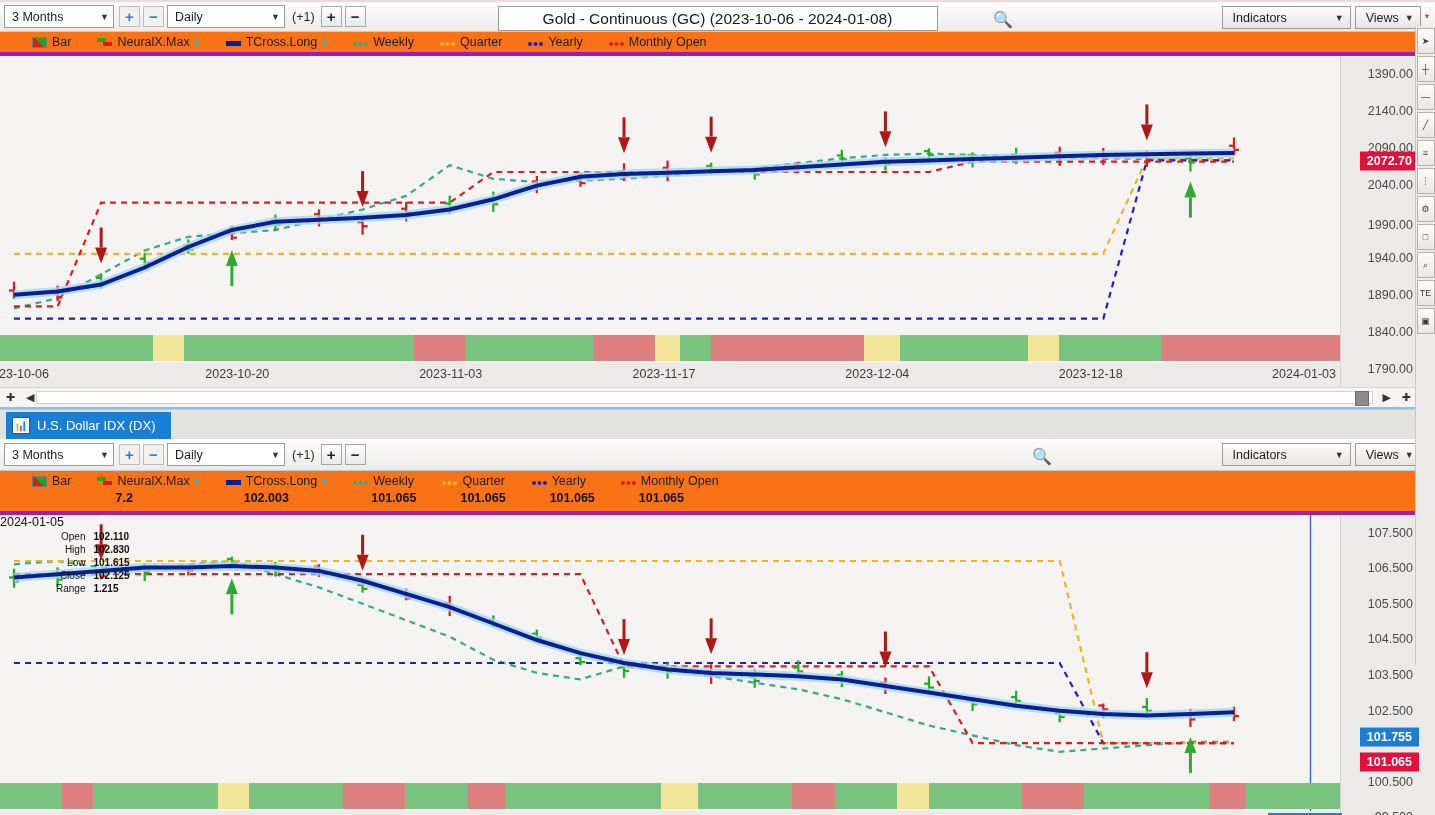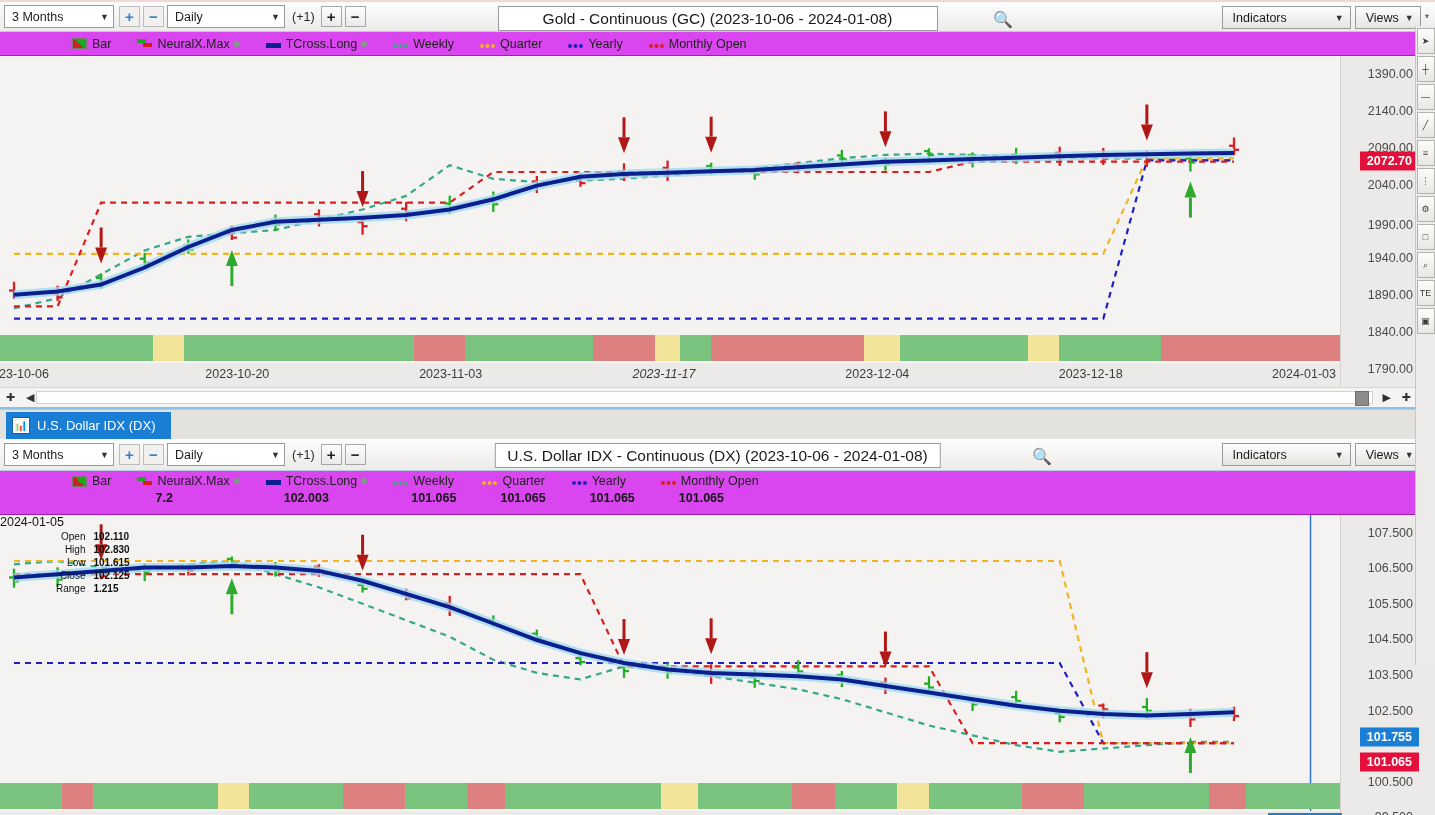--- a/index.html
+++ b/index.html
@@ -59,25 +59,25 @@
     height: 23px; background: linear-gradient(#fdfdfd,#e6e4e1);
     border: 1px solid #9a9a9a; display: flex; align-items: center;
     padding: 0 6px 0 10px; font-size: 12.5px; color: #1b1b1b; margin-left: 4px;
   }
   .star { font-size: 11px; color: #333; margin-left: 4px; }
 
   
   .legend {
     position: relative;
     height: 24px;
-    background: #d946ef;
+    background: #f97316;
     display: flex; align-items: center;
     font-size: 12.5px; color: #1d1d1d;
-    padding-left: 72px;
-    border-bottom: 1px solid #a21caf;
+    padding-left: 32px;
+    border-bottom: 4px solid #a21caf;
   }
   .legend.tall { height: 44px; align-items: flex-start; padding-top: 3px; }
   .lg { display: flex; align-items: flex-start; margin-right: 26px; position: relative; }
   .lgcol { display: flex; flex-direction: column; }
   .lgrow { display: flex; align-items: center; }
   .lgval { font-size: 12.5px; font-weight: bold; color: #141414; margin-top: 3px; padding-left: 18px; }
   .swatch { width: 15px; height: 11px; margin-right: 5px; display: inline-block; position: relative; }
   .sw-bar { background: linear-gradient(45deg, #d02020 50%, #1fa81f 50%); border: 1px solid #7a7a7a; }
   .sw-neural::before { content:""; position:absolute; left:0; top:1px; width:9px; height:4px; background:#1fa81f; }
   .sw-neural::after  { content:""; position:absolute; left:6px; top:5px; width:9px; height:4px; background:#d02020; }
@@ -423,21 +423,21 @@
         <div class="ytick" style="top: 202.278px;">1940.00</div>
         <div class="ytick" style="top: 239.056px;">1890.00</div>
         <div class="ytick" style="top: 275.833px;">1840.00</div>
         <div class="ytick" style="top: 312.611px;">1790.00</div>
         <div class="ybadge" style="top: 104.67px; background: rgb(227, 16, 60);">2072.70</div>
       </div>
     <div class="xaxis" id="top-xaxis">
         <div class="xtick" style="left: 24px;">23-10-06</div>
         <div class="xtick" style="left: 237.333px;">2023-10-20</div>
         <div class="xtick" style="left: 450.667px;">2023-11-03</div>
-        <div class="xtick" style="left: 664px; font-style: italic;">2023-11-17</div>
+        <div class="xtick" style="left: 664px;">2023-11-17</div>
         <div class="xtick" style="left: 877.333px;">2023-12-04</div>
         <div class="xtick" style="left: 1090.67px;">2023-12-18</div>
         <div class="xtick" style="left: 1304px;">2024-01-03</div>
       </div>
   </div>
 
   <div class="hscroll">
     <div class="hs-btn" style="left:6px;">✚</div>
     <div class="hs-btn" style="left:26px;">◀</div>
     <div class="hs-track"></div>
@@ -461,21 +461,20 @@
     <div class="pmbtn blue">+</div>
     <div class="pmbtn blue">−</div>
     <div class="sel wide">
       <span>Daily</span>
       <span class="caret">▼</span>
     </div>
     <span class="plusone">(+1)</span>
     <div class="pmbtn dark">+</div>
     <div class="pmbtn dark">−</div>
 
-    <div class="symbolbox">U.S. Dollar IDX - Continuous (DX) (2023-10-06 - 2024-01-08)</div>
     <div class="searchicon" style="left: 1032px;">🔍</div>
 
     <div class="rightgrp">
       <div class="ddbtn">
         <span>Indicators</span>
         <span class="caret" style="margin-left:48px;">▼</span>
       </div>
       <div class="ddbtn">
         <span>Views</span>
         <span class="caret">▼</span>

